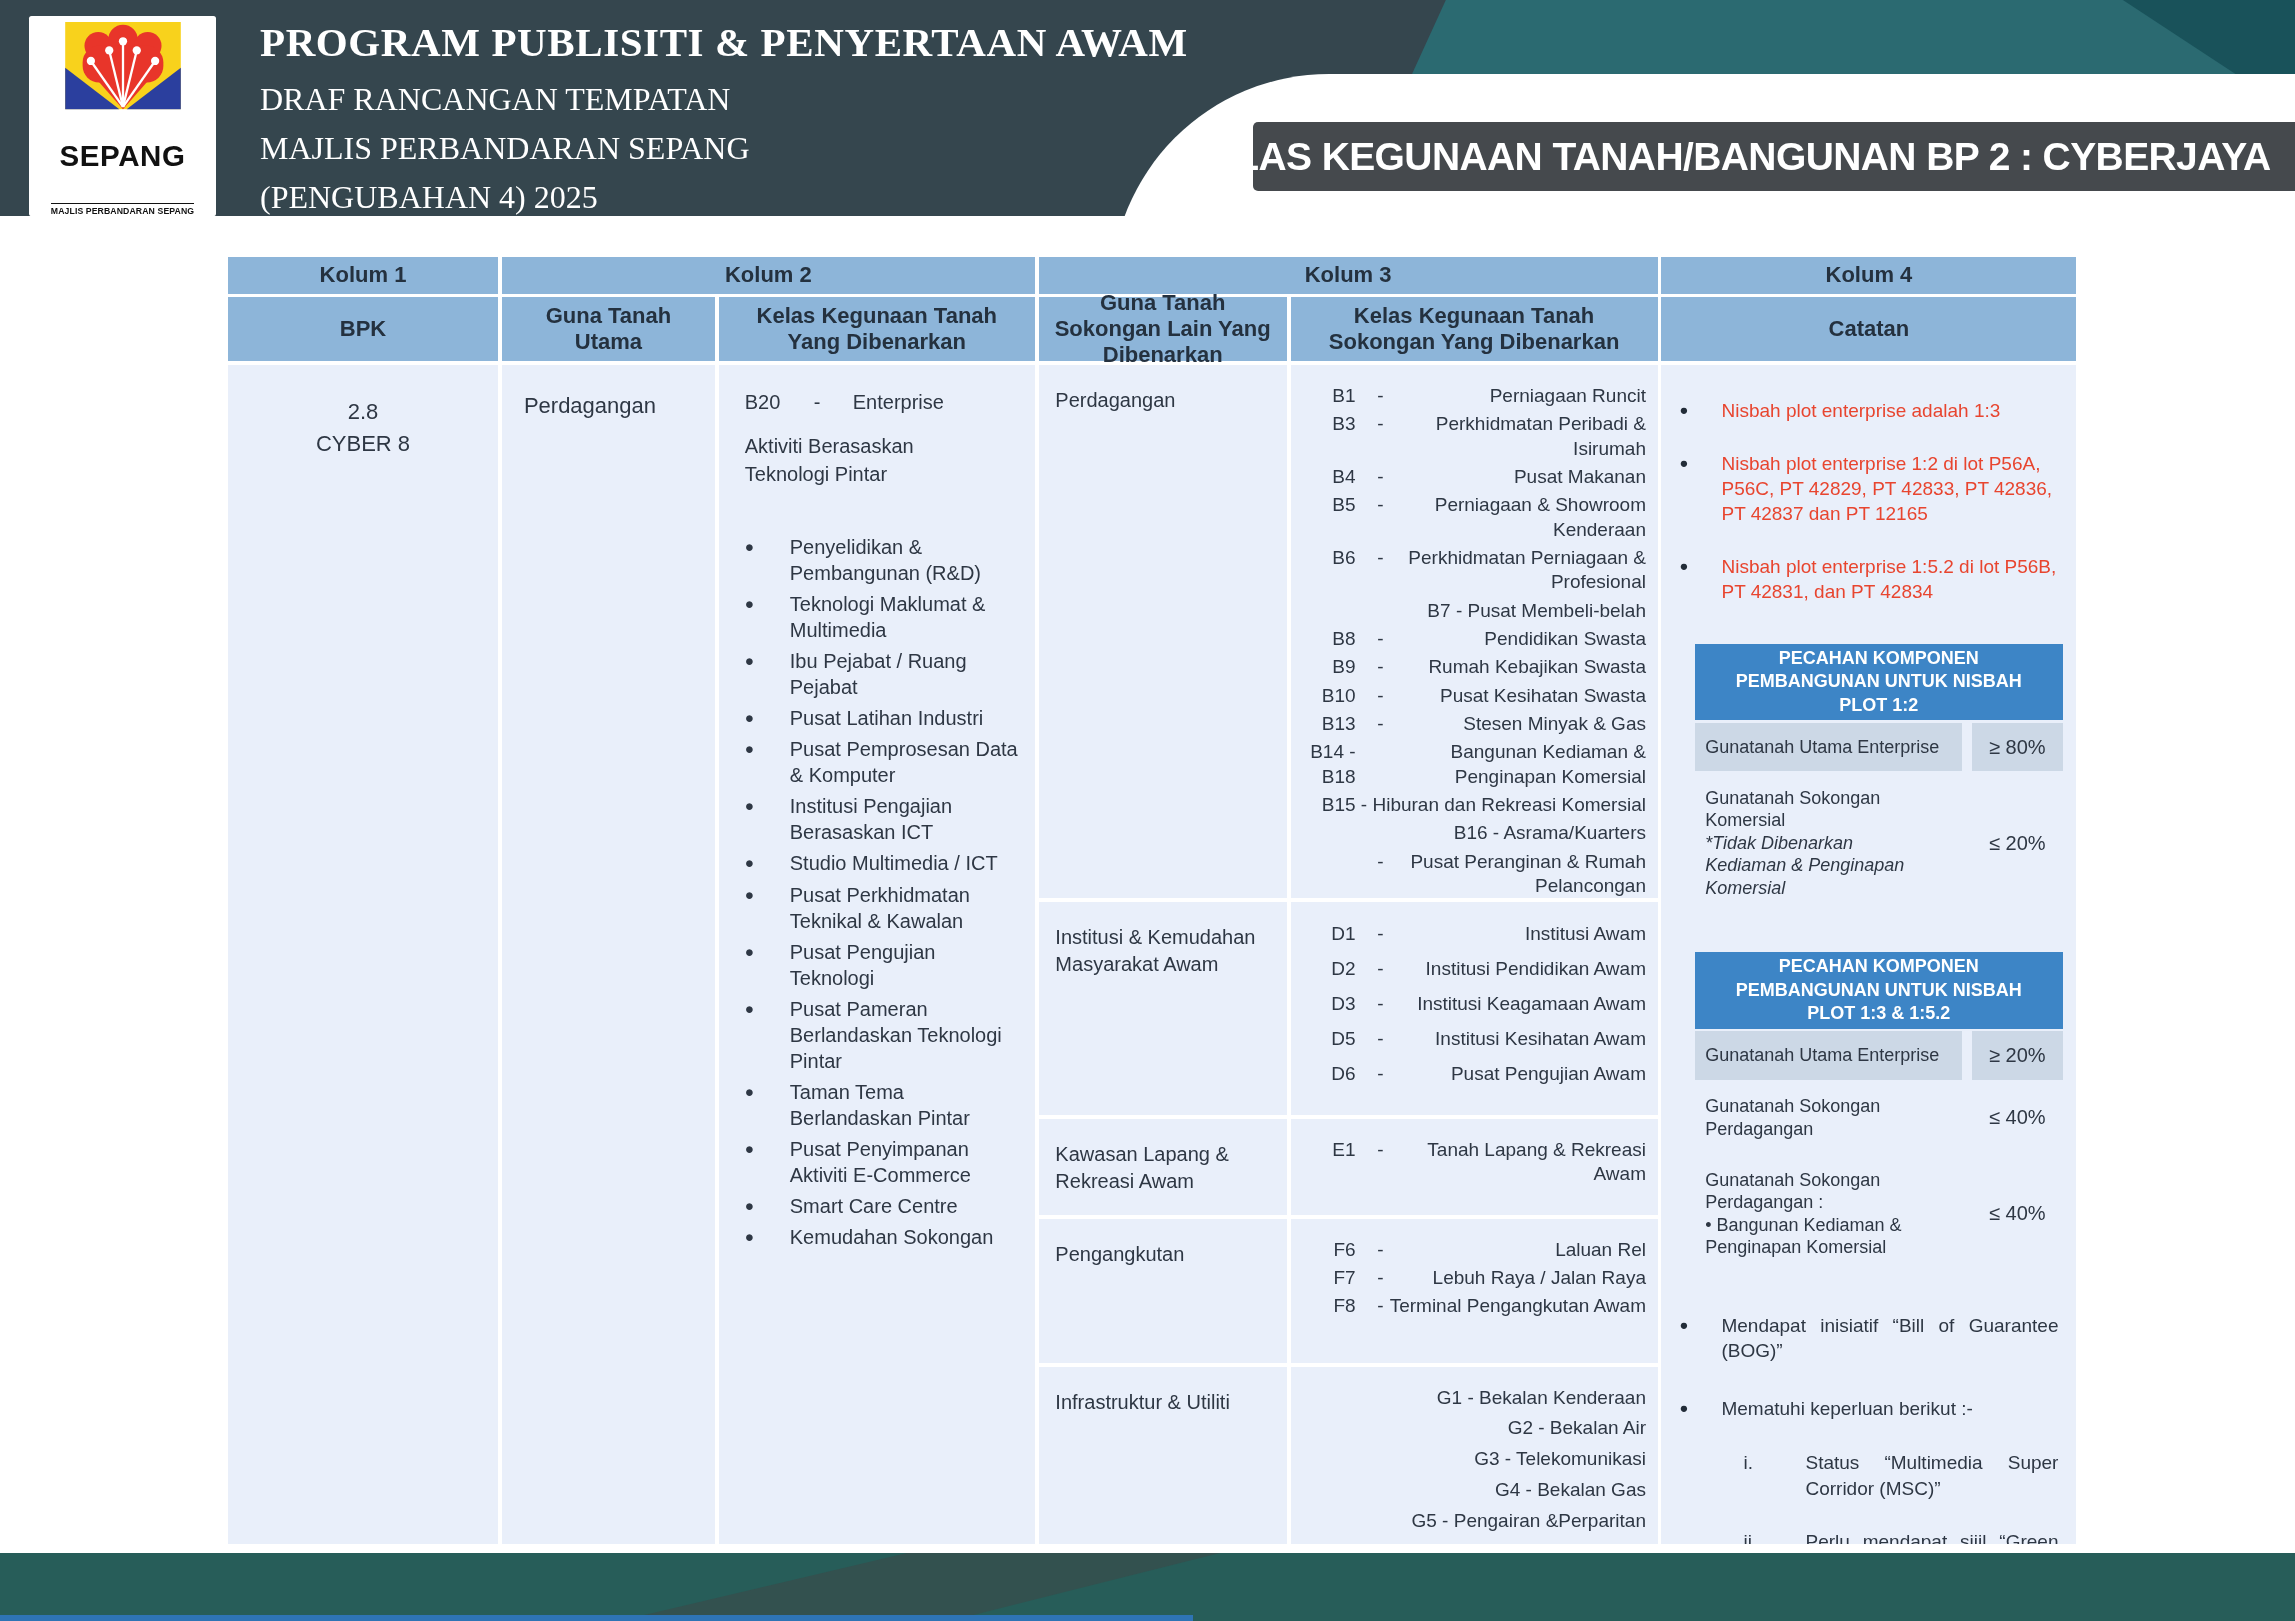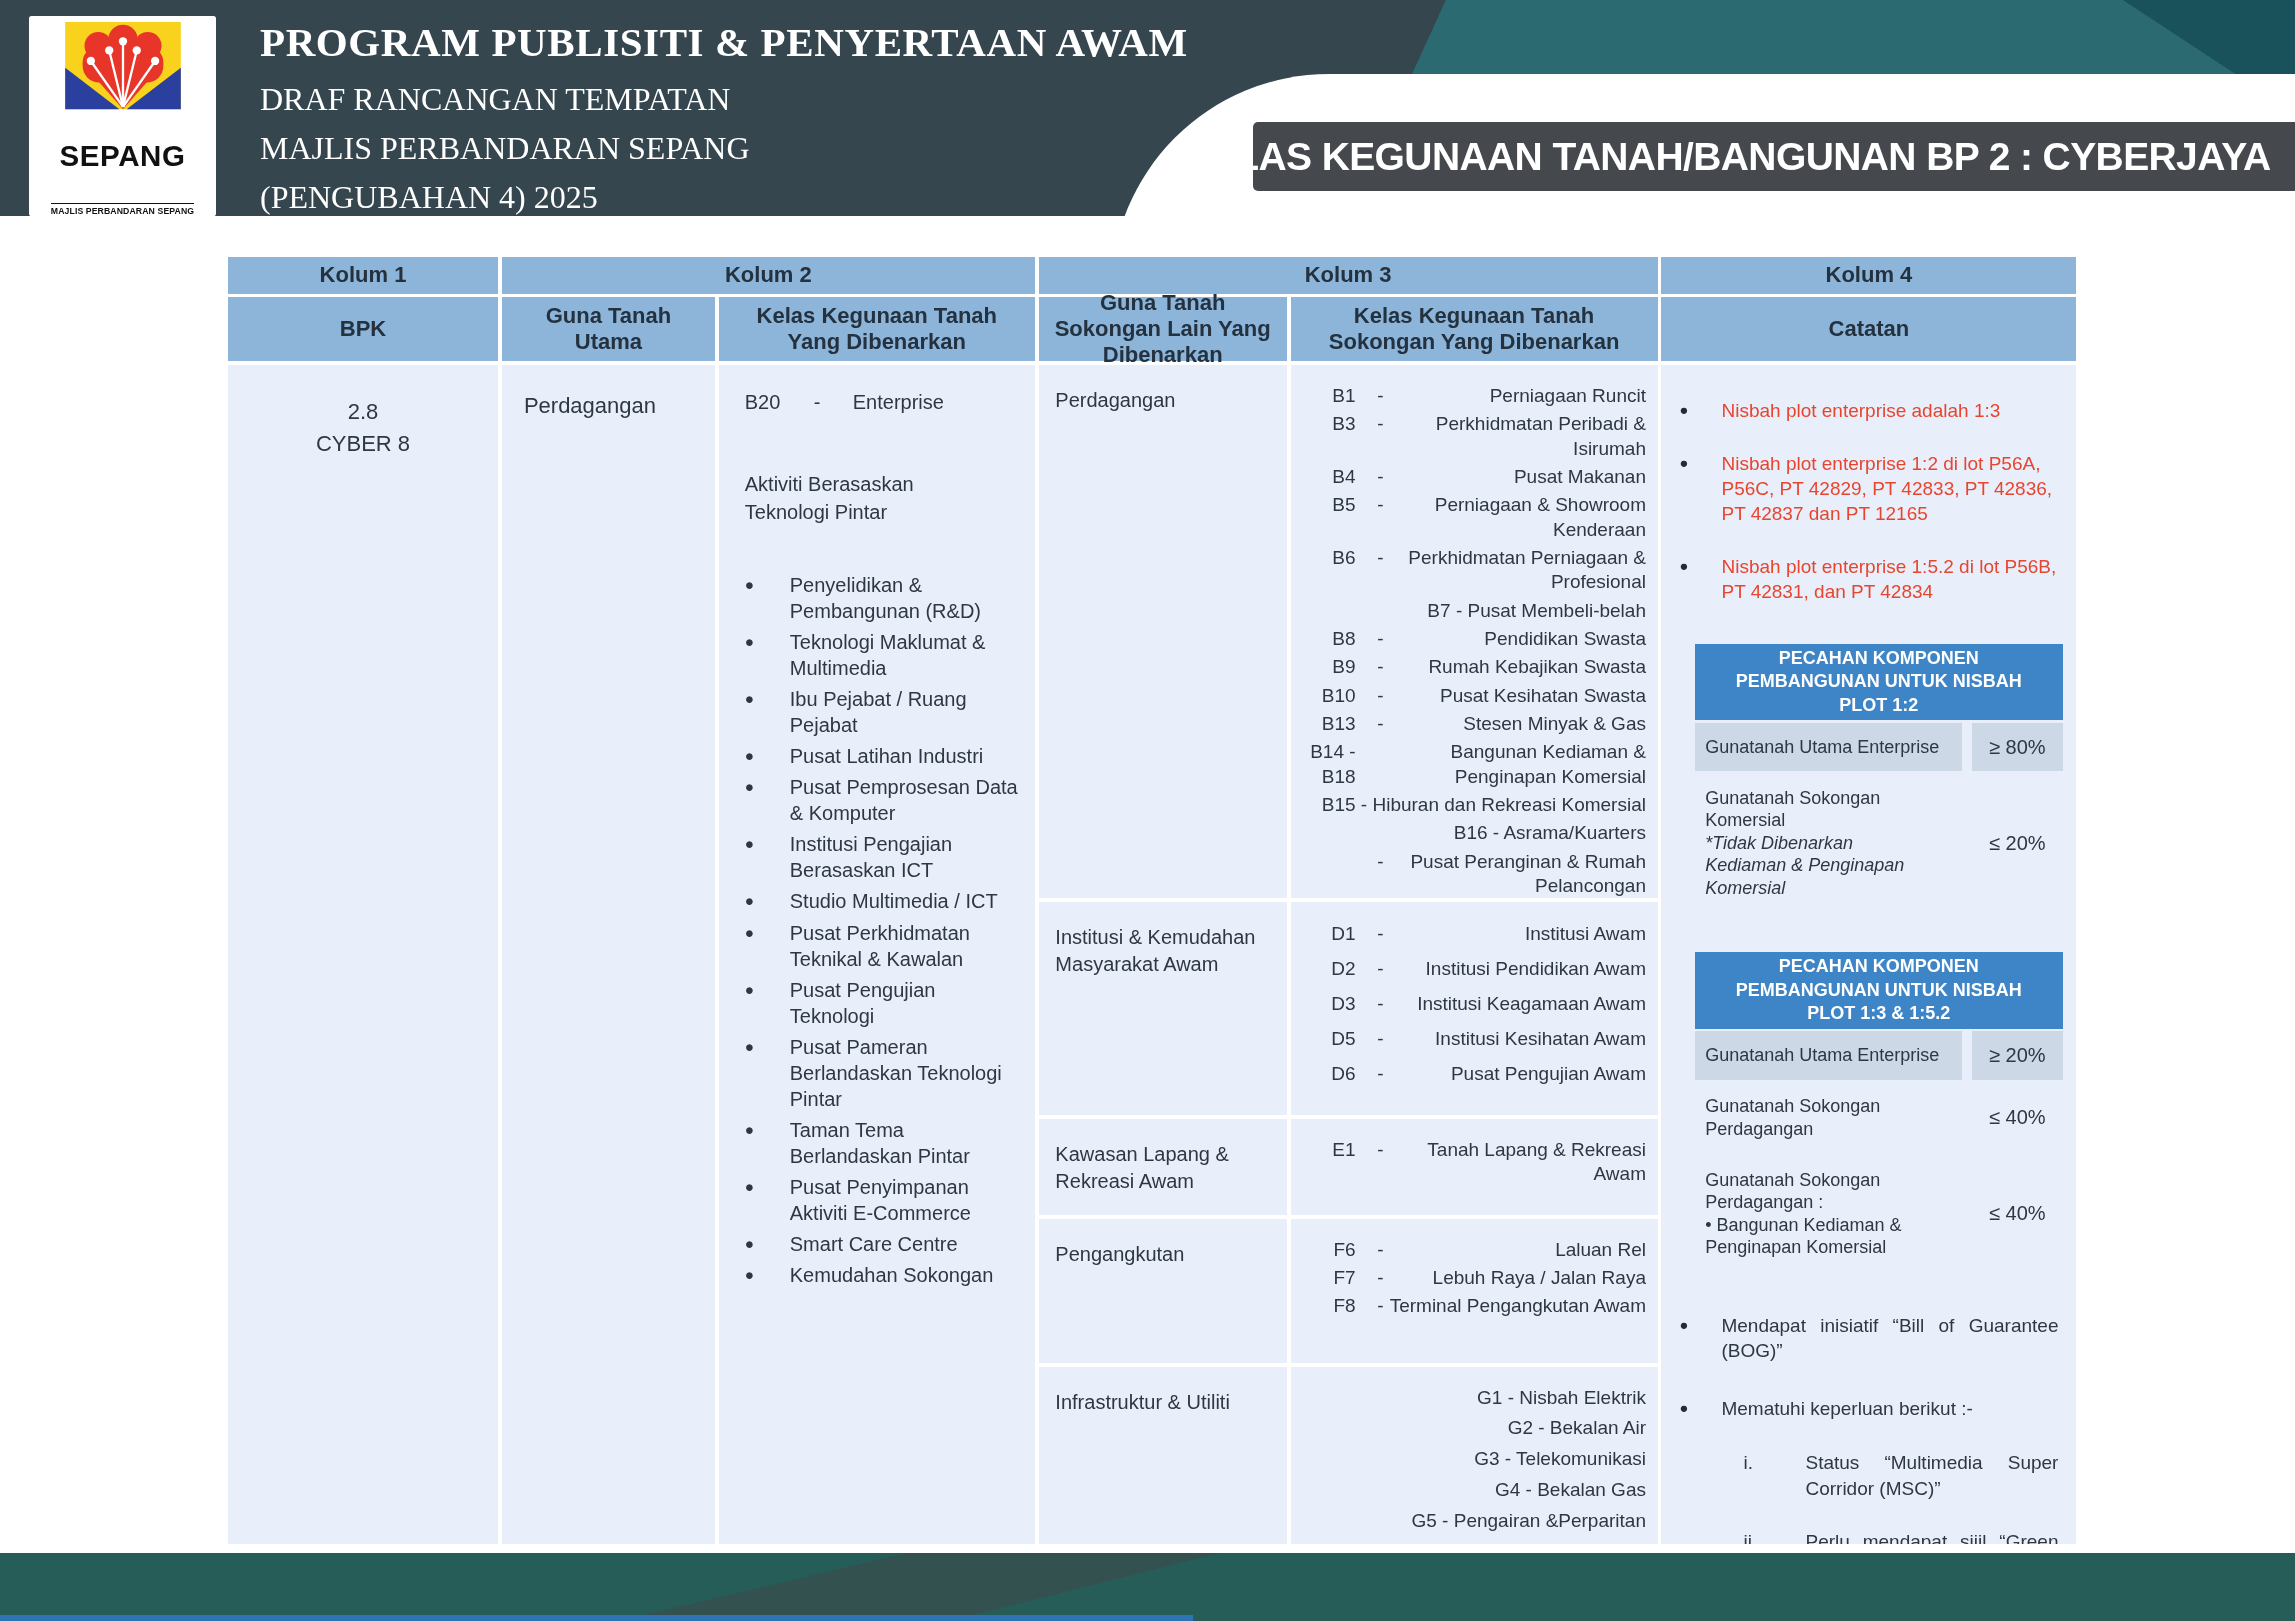--- a/index.html
+++ b/index.html
@@ -37,21 +37,21 @@
   .hrow2 .hc{height:64px;}
   .hc{background:var(--headblue);display:flex;align-items:center;justify-content:center;text-align:center;
       font-weight:bold;font-size:22px;color:#24313f;line-height:1.2;padding:0 11.6px;}
   .sp2{grid-column:2 / span 2;} .sp3{grid-column:4 / span 2;}
   .body{margin-top:3.9px;}
   .cell{background:var(--cellbg);height:1179px;overflow:hidden;box-sizing:border-box;}
   .c1{padding-top:31px;text-align:center;font-size:22px;line-height:1.45;}
   .c2a{padding:28px 0 0 22px;font-size:22px;}
   .c2b{padding:26px 15.4px 0 26px;font-size:20px;}
   .b20row{display:grid;grid-template-columns:69px 39px 1fr;}
-  .intro{margin-top:56px;line-height:1.42;width:257px;}
+  .intro{margin-top:18px;line-height:1.42;width:257px;}
   .kb{list-style:none;margin:45px 0 0 0;padding:0;}
   .kb li{display:grid;grid-template-columns:45px 1fr;line-height:26px;margin-bottom:5.1px;}
   .kb .bu{font-size:15.4px;}
   .c3wrap{grid-column:4 / span 2;display:grid;grid-template-columns:248px 367px;
           grid-template-rows:533px 213px 96px 144px auto;gap:3.9px;height:1179px;}
   .c3a,.c3b{background:var(--cellbg);overflow:hidden;box-sizing:border-box;}
   .c3a{padding:22px 13px 0 16.7px;font-size:20px;line-height:1.35;}
   .c3b{padding:19px 11.6px 0 14px;font-size:19px;}
   .irow{display:grid;grid-template-columns:51px 28px 1fr;line-height:24.4px;margin-bottom:3.9px;text-align:right;}
   .irow .cc{white-space:pre-line;}
@@ -349,21 +349,21 @@
             <div class="irow">
               <span class="cc">F8</span>
               <span class="dd">-</span>
               <span class="tt">Terminal Pengangkutan Awam</span>
             </div>
           </div>
           <div class="c3a sec-g" style="grid-area: 5 / 1;">
             <div>Infrastruktur &amp; Utiliti</div>
           </div>
           <div class="c3b sec-g" style="grid-area: 5 / 2;">
-            <div class="irow inline">G1 - Nisbah Elektrik</div>
+            <div class="irow inline">G1 - Bekalan Kenderaan</div>
             <div class="irow inline">G2 - Bekalan Air</div>
             <div class="irow inline">G3 - Telekomunikasi</div>
             <div class="irow inline">G4 - Bekalan Gas</div>
             <div class="irow inline">G5 - Pengairan &amp;Perparitan</div>
             <div class="irow inline">G6 - Pembetungan</div>
           </div>
         </div>
       <div class="cell cat" id="catatan">
           <div class="note red">
             <span class="bu">●</span>

